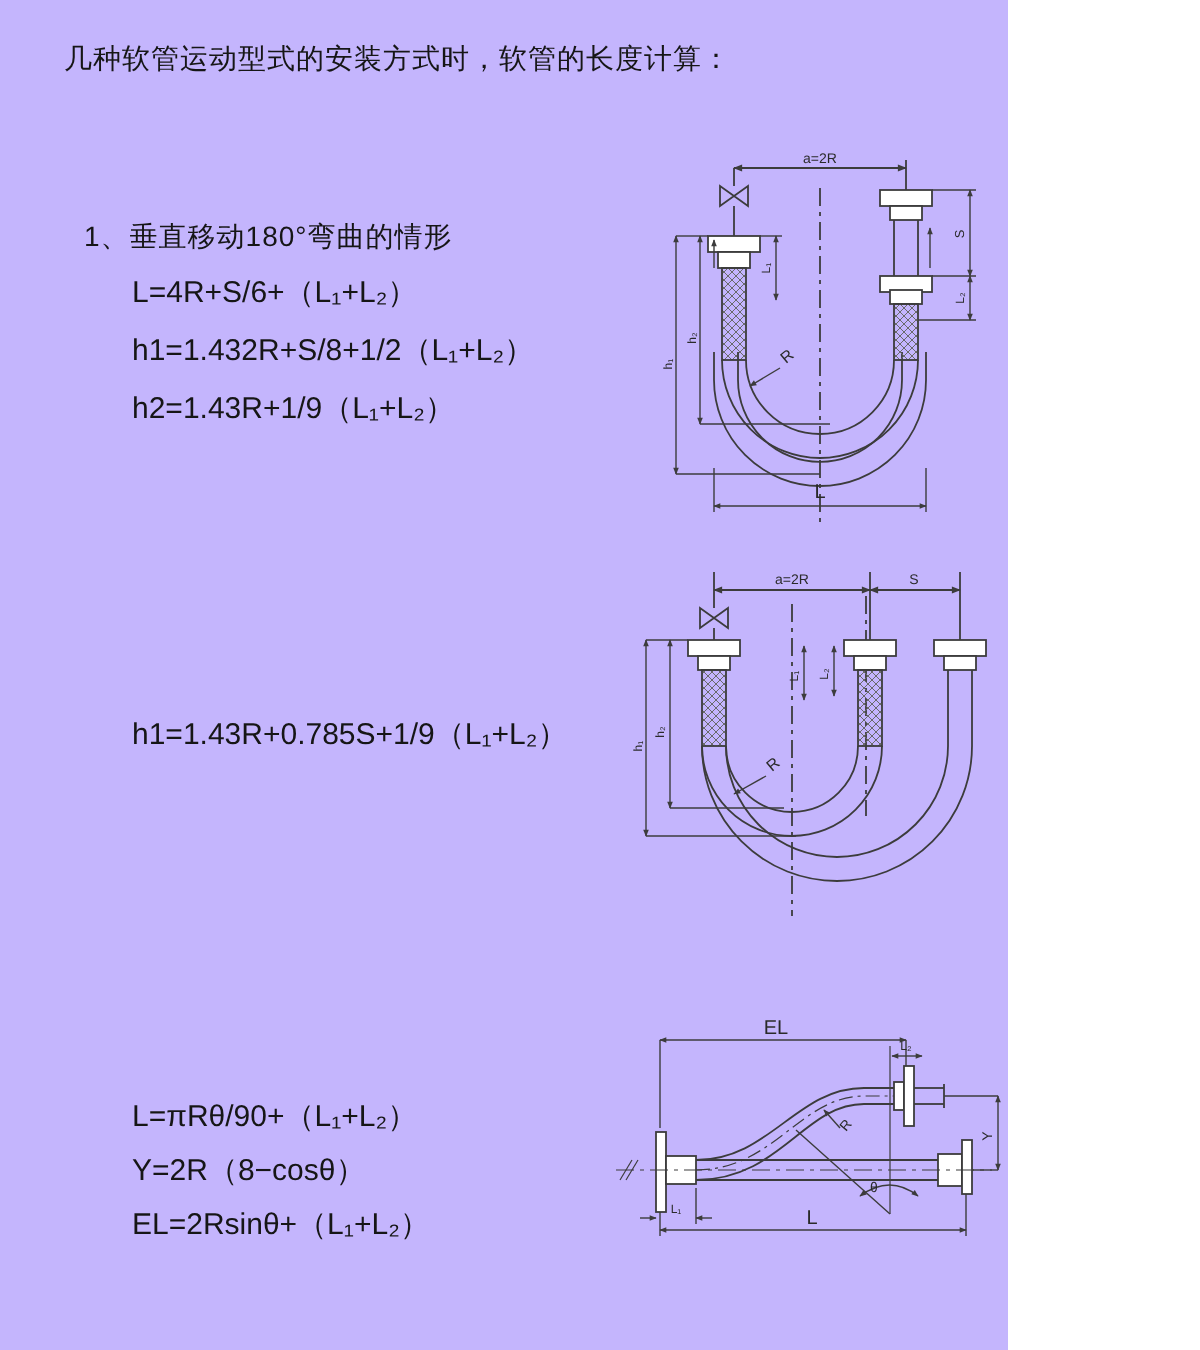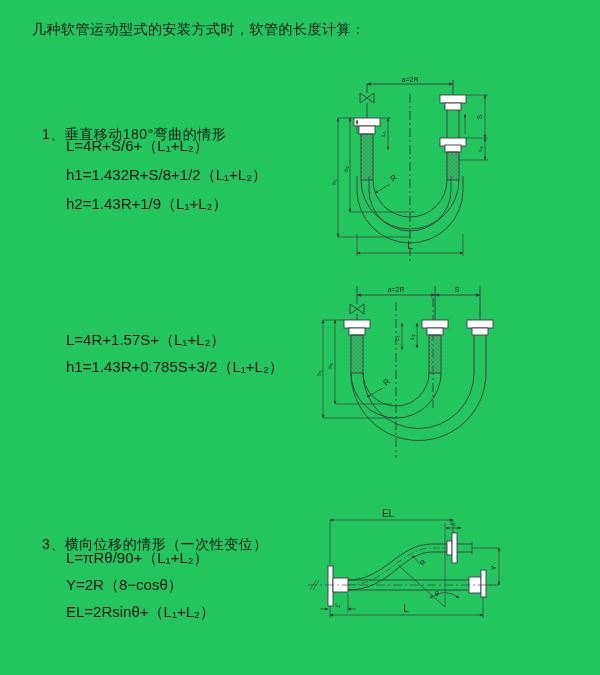--- a/index.html
+++ b/index.html
@@ -1,21 +1,21 @@
 <!DOCTYPE html>
 <html><head>
 <meta charset="utf-8">
 <style>
   html,body { margin:0; padding:0; background:#fff; }
   .page {
-    position:relative; width:600px; height:675px; background:#22c55e;
+    position:relative; width:504px; height:675px; background:#c4b5fd;
     font-family:"Liberation Sans","DejaVu Sans",sans-serif; color:#161616; overflow:hidden;
   }
   .title { position:absolute; left:32px; top:21px; font-size:14px; letter-spacing:.5px; white-space:nowrap; }
-  .heading { position:absolute; left:42px; font-size:14px; letter-spacing:.5px; white-space:nowrap;margin-top:16px; }
+  .heading { position:absolute; left:42px; font-size:14px; letter-spacing:.5px; white-space:nowrap; }
   .formula { position:absolute; left:66px; font-size:15px; white-space:nowrap; }
   svg.diagram { position:absolute; }
   svg text { font-family:"Liberation Sans","DejaVu Sans",sans-serif; fill:#2a2a2a; stroke:none; }
 </style>
 </head>
 <body>
 
 <div class="page">
 
   <div class="title">几种软管运动型式的安装方式时，软管的长度计算：</div>
@@ -84,22 +84,21 @@
     <text x="80" y="9.5" font-size="7" text-anchor="middle">a=2R</text>
     <text x="55" y="62" font-size="6" text-anchor="middle" transform="rotate(-90 55 62)">L₁</text>
     <text x="152" y="45" font-size="6.5" text-anchor="middle" transform="rotate(-90 152 45)">S</text>
     <text x="152" y="77" font-size="6" text-anchor="middle" transform="rotate(-90 152 77)">L₂</text>
     <text x="6" y="110" font-size="6" text-anchor="middle" transform="rotate(-90 6 110)">h₁</text>
     <text x="18" y="97" font-size="6" text-anchor="middle" transform="rotate(-90 18 97)">h₂</text>
     <text x="63" y="110" font-size="8" transform="rotate(-40 63 110)">R</text>
     <text x="80" y="177" font-size="10" text-anchor="middle">L</text>
   </svg>
 
-  <div class="formula" style="top:331px">L=4R+1.57S+（L₁+L₂）</div>
-  <div class="formula" style="top:358px">h1=1.43R+0.785S+3/2（L₁+L₂）</div>
+  <div class="formula" style="top:358px">h1=1.43R+0.785S+1/9（L₁+L₂）</div>
 
   <svg class="diagram" style="left:310px; top:278px" width="290" height="185" viewBox="0 0 290 185">
     <defs>
       <marker id="a2" viewBox="0 0 10 10" refX="9" refY="5" markerWidth="7" markerHeight="5" orient="auto-start-reverse">
         <path d="M0,1 L10,5 L0,9 z" fill="#3c3c3c"></path>
       </marker>
       <pattern id="hx2" width="4" height="4" patternUnits="userSpaceOnUse">
         <path d="M0,4 L4,0 M0,0 L4,4" stroke="#6a6a6a" stroke-width="0.5" fill="none"></path>
       </pattern>
     </defs>
@@ -146,21 +145,20 @@
     </g>
     <text x="86" y="14" font-size="7" text-anchor="middle">a=2R</text>
     <text x="147" y="14" font-size="7" text-anchor="middle">S</text>
     <text x="11" y="95" font-size="6" text-anchor="middle" transform="rotate(-90 11 95)">h₁</text>
     <text x="22" y="88" font-size="6" text-anchor="middle" transform="rotate(-90 22 88)">h₂</text>
     <text x="89" y="60" font-size="6" text-anchor="middle" transform="rotate(-90 89 60)">L₁</text>
     <text x="104" y="59" font-size="6" text-anchor="middle" transform="rotate(-90 104 59)">L₂</text>
     <text x="76" y="108" font-size="8" transform="rotate(-40 76 108)">R</text>
   </svg>
 
-  <div class="heading" style="top:520px">3、横向位移的情形（一次性变位）</div>
   <div class="formula" style="top:549px">L=πRθ/90+（L₁+L₂）</div>
   <div class="formula" style="top:576px">Y=2R（8−cosθ）</div>
   <div class="formula" style="top:603px">EL=2Rsinθ+（L₁+L₂）</div>
 
   <svg class="diagram" style="left:300px; top:498px" width="300" height="155" viewBox="0 0 300 155">
     <defs>
       <marker id="a3" viewBox="0 0 10 10" refX="9" refY="5" markerWidth="7" markerHeight="5" orient="auto-start-reverse">
         <path d="M0,1 L10,5 L0,9 z" fill="#3c3c3c"></path>
       </marker>
     </defs>

